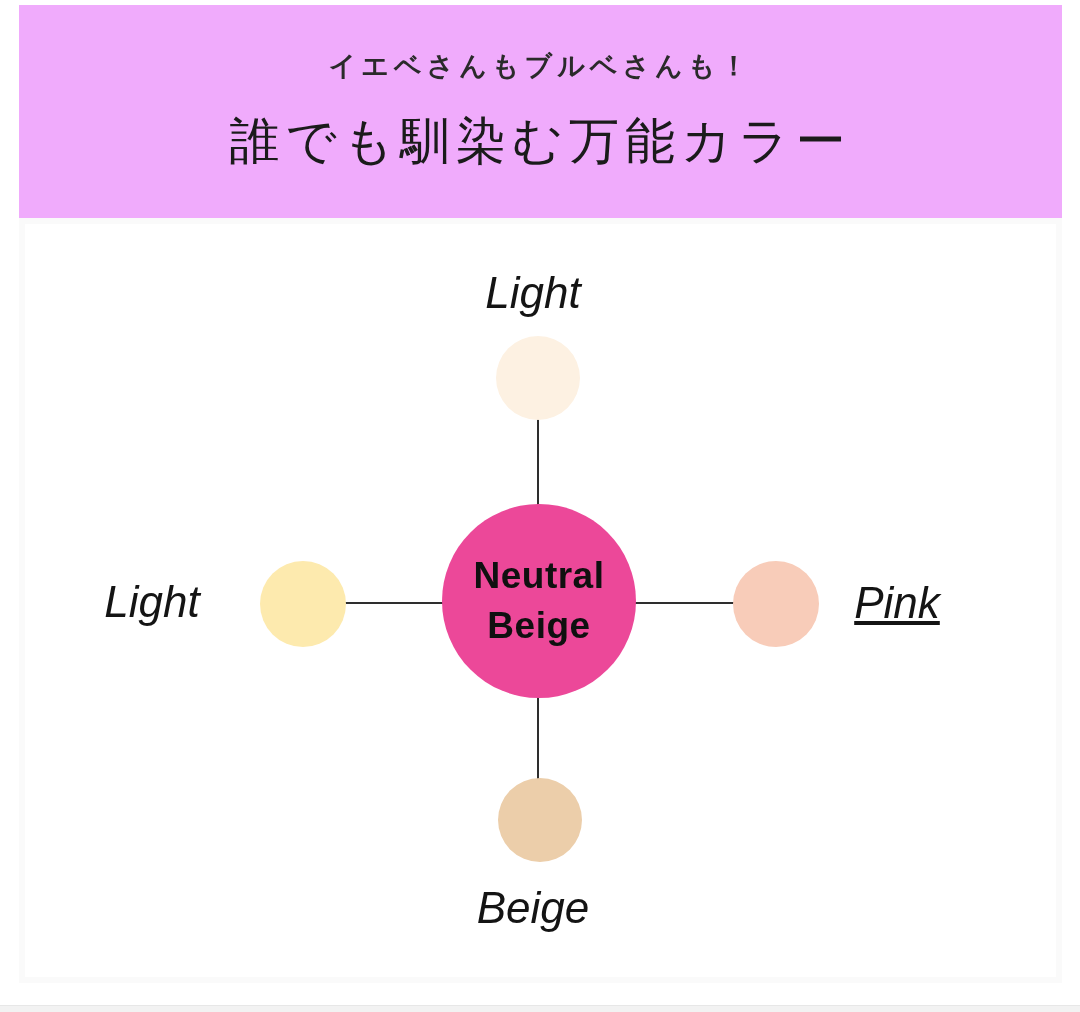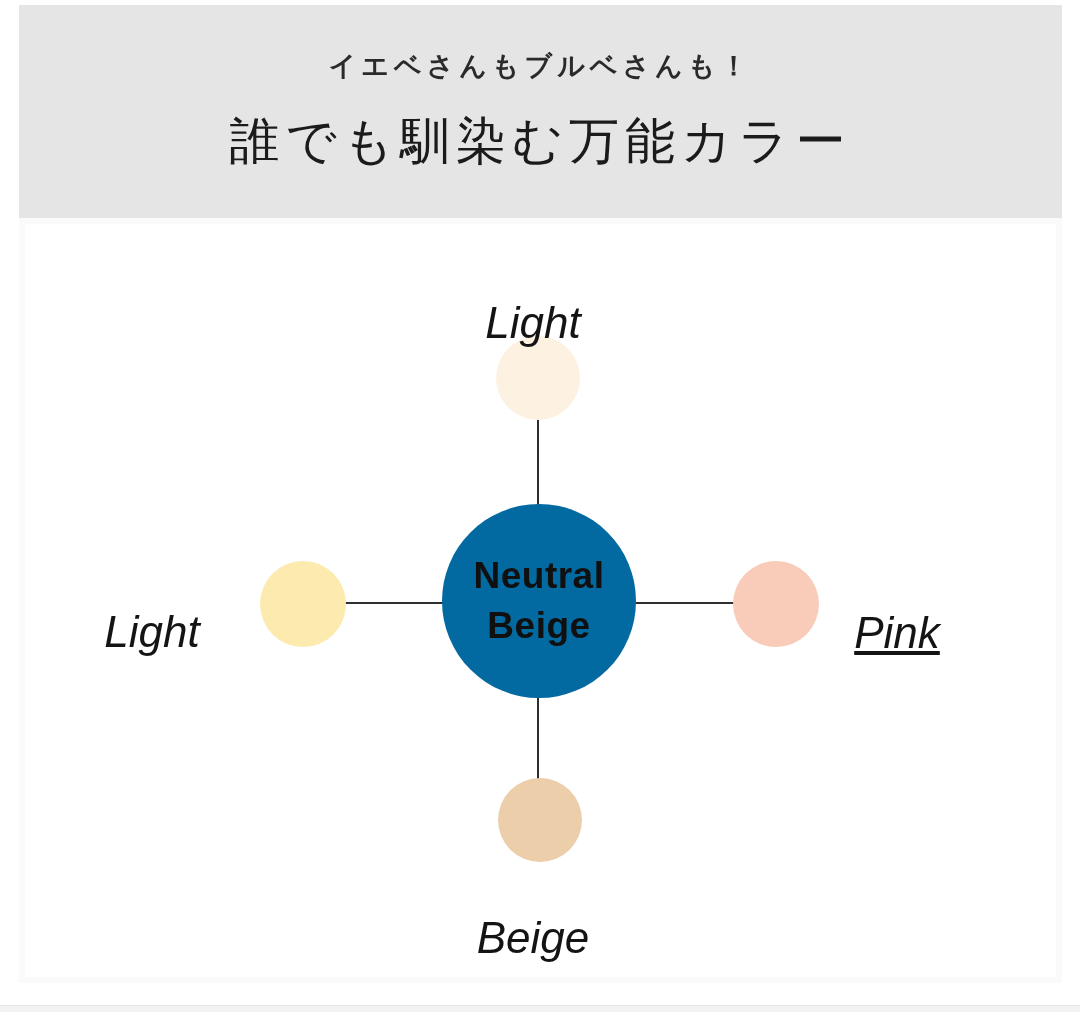--- a/index.html
+++ b/index.html
@@ -12,21 +12,21 @@
   }
 
   
   .card {
     position: absolute;
     left: 19px; top: 5px;
     width: 1043px; height: 978px;
   }
   .card-header {
     height: 213px;
-    background: #e5e5e5;
+    background: #f0abfc;
     display: flex;
     flex-direction: column;
     align-items: center;
     justify-content: center;
   }
   .header-subtitle {
     font-size: 27px;
     letter-spacing: 5px;
     font-weight: bold;
     color: #2a2a2a;
@@ -83,21 +83,20 @@
   .node-bottom { left: 479px; top: 560px; width: 84px; height: 84px; }
 
   .node-label {
     position: absolute;
     z-index: 2;
     font-size: 44px;
     font-style: italic;
     color: #141414;
     transform: translate(-50%, -50%);
     white-space: nowrap;
-    margin-top: 30px;
   }
   .label-top    { left: 514px; top: 75px; }
   .label-left   { left: 133px; top: 384px; }
   .label-right  { left: 878px; top: 385px; text-decoration: underline; }
   .label-bottom { left: 514px; top: 690px; }
 
   
   .bottom-strip {
     position: absolute;
     left: 0; top: 1005px;
@@ -114,21 +113,21 @@
   <div class="card-header">
     <div class="header-subtitle">イエベさんもブルベさんも！</div>
     <div class="header-title">誰でも馴染む万能カラー</div>
   </div>
 
   <div class="card-body">
 
     <div class="connector vertical"></div>
     <div class="connector horizontal"></div>
 
-    <div class="node node-center" style="background-color: #0369a1;">
+    <div class="node node-center" style="background-color: #ec4899;">
       <div class="center-label">Neutral
 Beige</div>
     </div>
 
     <div class="node node-top" style="background-color: rgb(253, 241, 226);"></div>
     <div class="node node-left" style="background-color: rgb(253, 234, 174);"></div>
     <div class="node node-right" style="background-color: rgb(248, 204, 185);"></div>
     <div class="node node-bottom" style="background-color: rgb(236, 206, 170);"></div>
 
     <div class="node-label label-top">Light</div>

